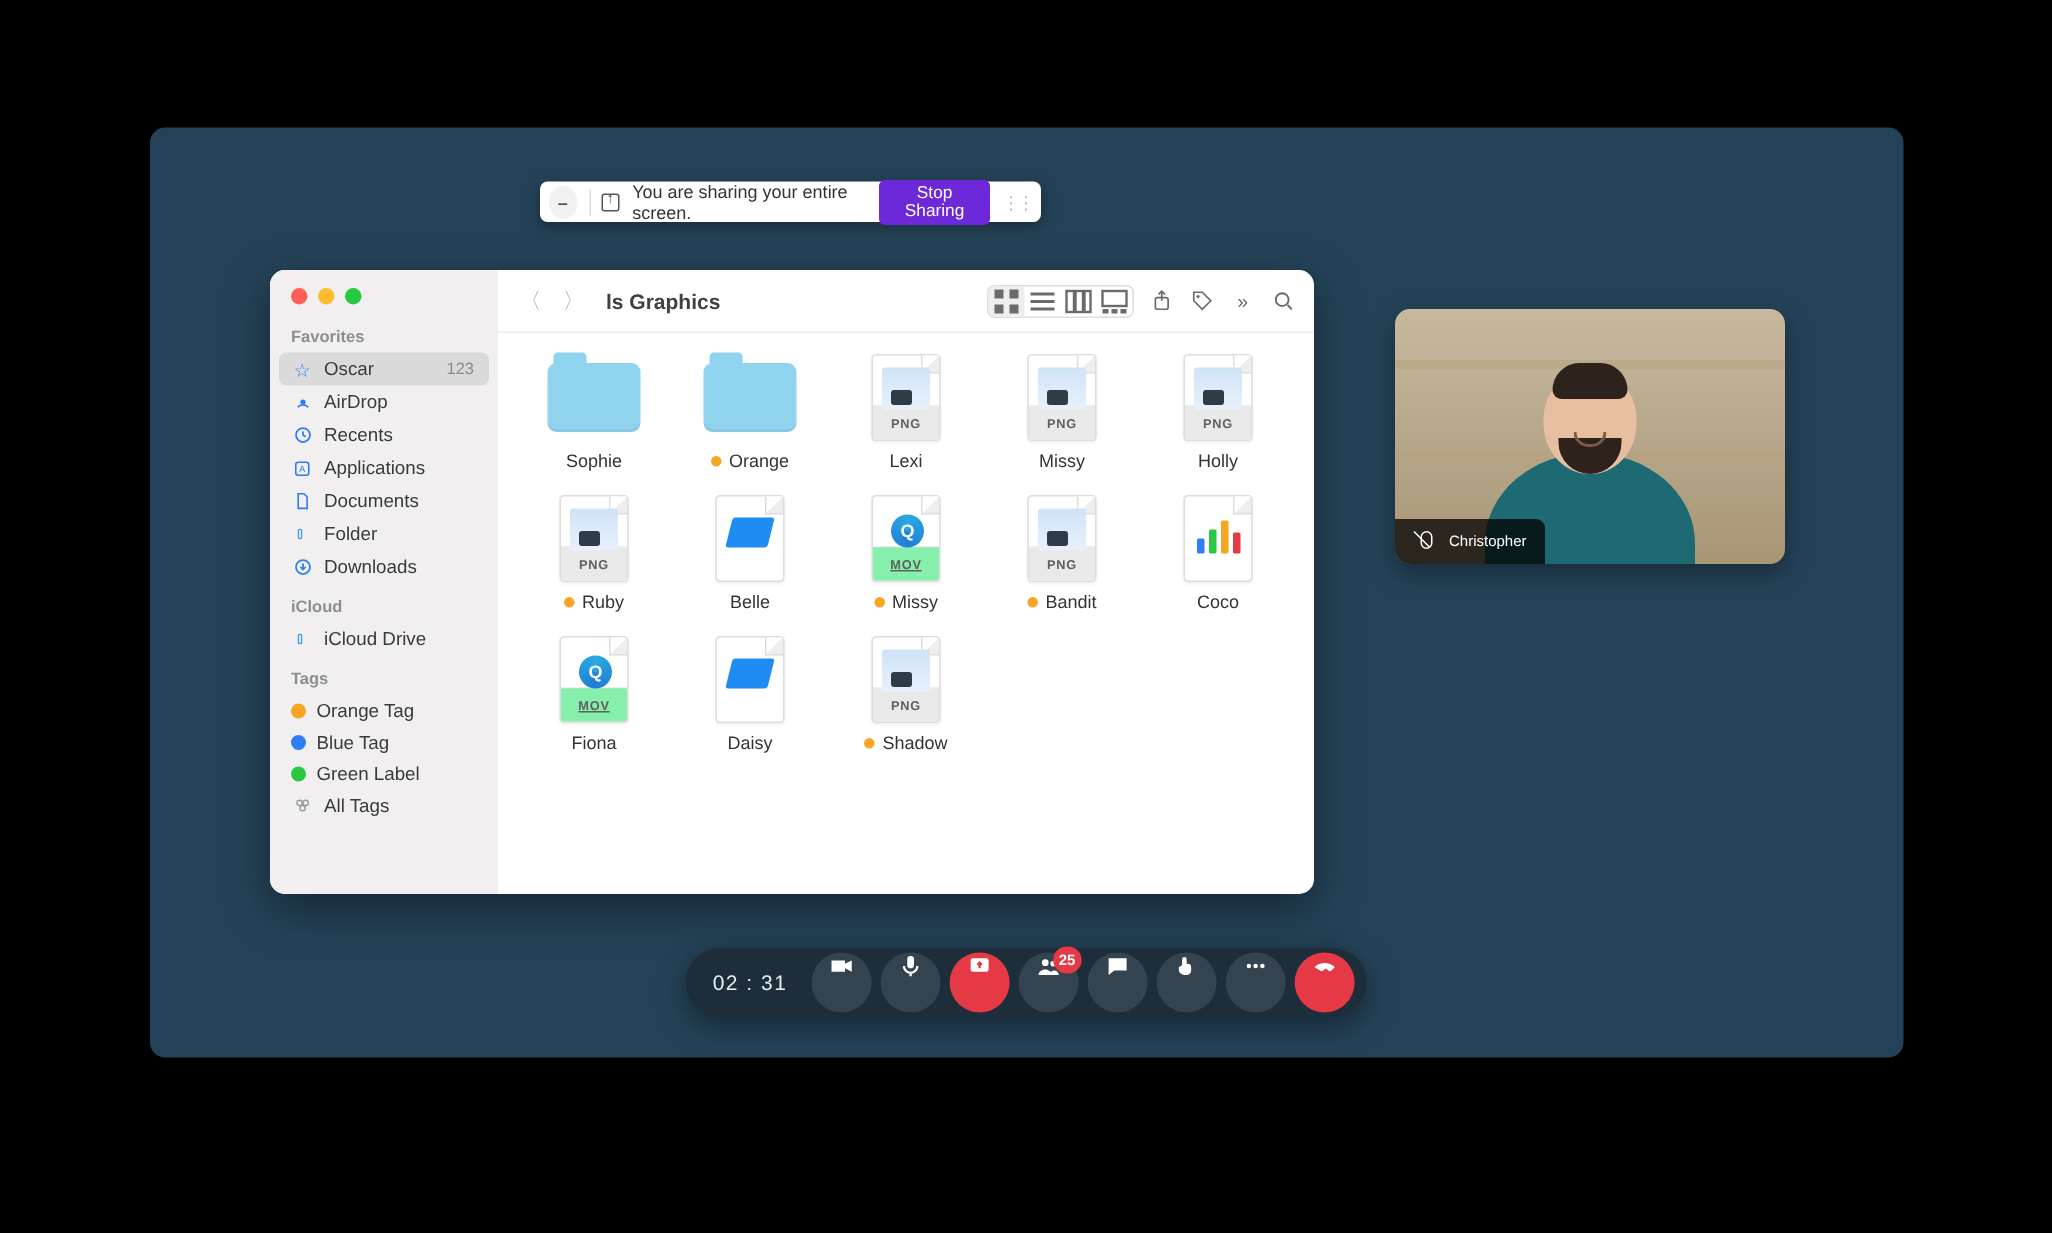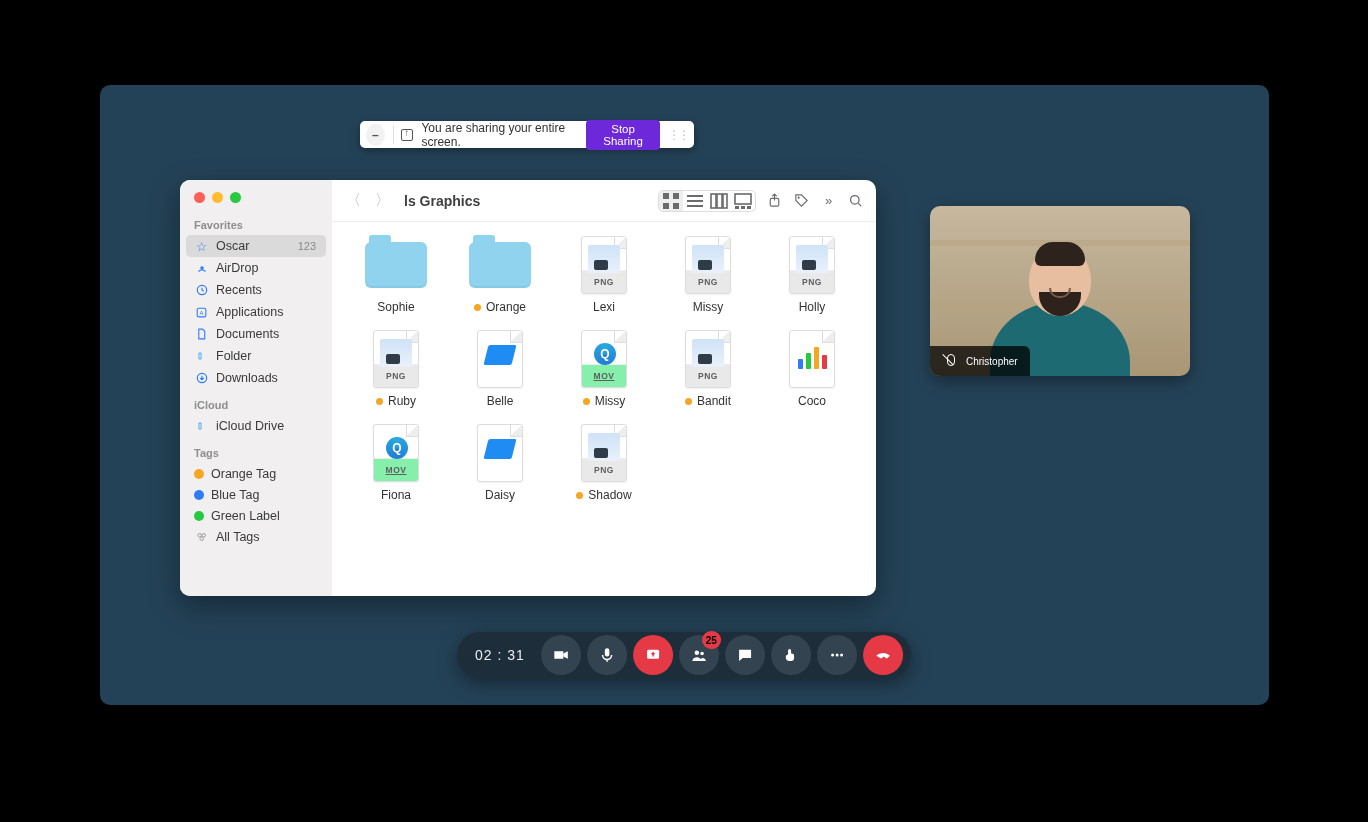--- a/index.html
+++ b/index.html
@@ -187,22 +187,22 @@
   .dock{
     position:absolute; left:50%; transform:translateX(-50%);
     top:632px; height:46px;
     background:#1d2d3a; border-radius:25px;
     display:flex; align-items:center; padding:0 8px 0 18px; gap:6px;
     box-shadow:0 6px 20px rgba(0,0,0,.4);
   }
   .timer{ color:#e8edf1; font-size:14px; letter-spacing:1px; margin-right:10px;}
   .dbtn{
     width:40px;height:40px;border-radius:50%;
-    background:#33434f; display:flex;align-items:center;justify-content:center;
-    color:#000000; cursor:pointer; position:relative;
+    background:#33434f; display:flex;align-items:flex-start;justify-content:center;
+    color:#ffffff; cursor:pointer; position:relative;
   }
   .dbtn.red{ background:#e63946;}
   .dbtn svg{ width:18px;height:18px; fill:#fff;}
   .dbtn .count-badge{
     position:absolute; right:-2px; top:-4px; min-width:18px; height:18px;
     background:#e63946; border-radius:9px; font-size:10px; font-weight:700;
     display:flex;align-items:center;justify-content:center; padding:0 4px;
   }
 </style>
 </head>

